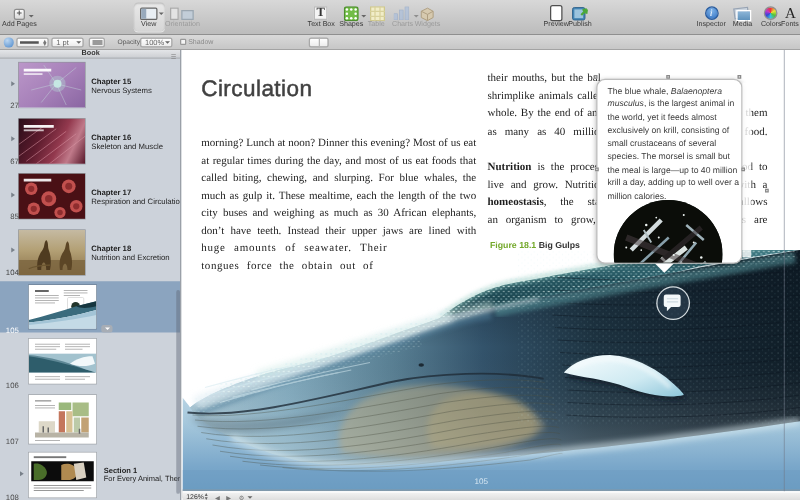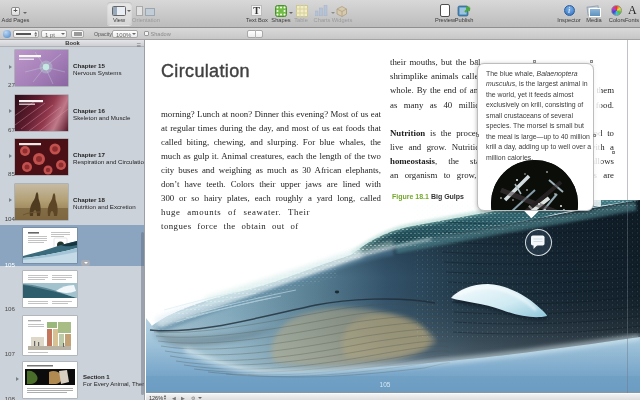--- a/index.html
+++ b/index.html
@@ -312,24 +312,23 @@
   <div class="pgnum" style="top:354.5px">108</div>
   <div style="position:absolute;left:140.5px;top:192px;width:3px;height:163px;border-radius:1.5px;background:rgba(95,105,120,.45)"></div>
 </div>
 
 <div id="main">
   <div id="intro">Circulation</div>
   <div class="col" id="lcol" style="left:15px;top:66.6px;width:220px">
     <span class="jl">morning? Lunch at noon? Dinner this evening? Most of us eat</span>
     <span class="jl">at regular times during the day, and most of us eat foods that</span>
     <span class="jl">called biting, chewing, and slurping. For blue whales, the</span>
-    <span class="jl">much as gulp it. Animal creatures, each the length of the two</span>
+    <span class="jl">much as gulp it. These mealtime, each the length of the two</span>
     <span class="jl">city buses and weighing as much as 30 African elephants,</span>
-    <span class="jl">don’t have teeth. Colors their upper jaws are lined with</span>
-    <span class="jl">300 or so hairy plates, each roughly a yard long, called</span>
+    <span class="jl">don’t have teeth. Instead their upper jaws are lined with</span>
     <span class="ln" style="word-spacing:4px;letter-spacing:.6px">huge amounts of seawater. Their</span>
     <span class="ln" style="word-spacing:3.2px;letter-spacing:.45px">tongues force the obtain out of</span>
   </div>
   <div class="col" id="rcol" style="left:244px;top:15.4px;width:224px">
     <span class="ln" style="word-spacing:1.2px">their mouths, but the bal</span>
     <span class="ln" style="word-spacing:1.2px">shrimplike animals called</span>
     <span class="jl">whole. By the end of an average day, a whale may gulp them</span>
     <span class="jl">as many as 40 million krill, about four tons of food.</span>
     <span class="ln">&nbsp;</span>
     <span class="jl"><b>Nutrition</b> is the process by which animals obtain food to</span>

